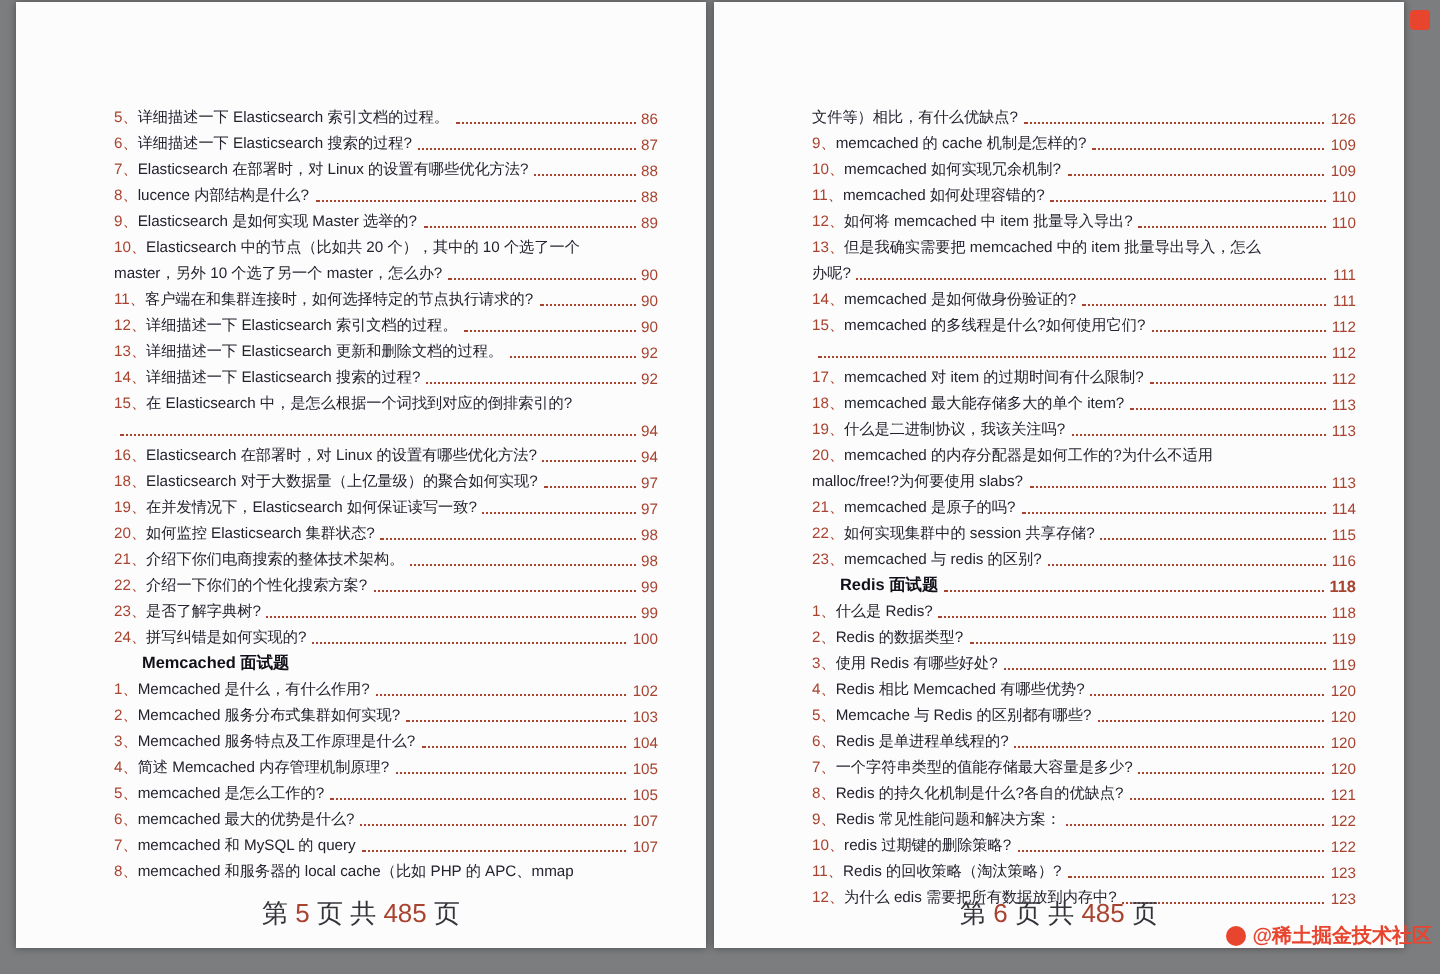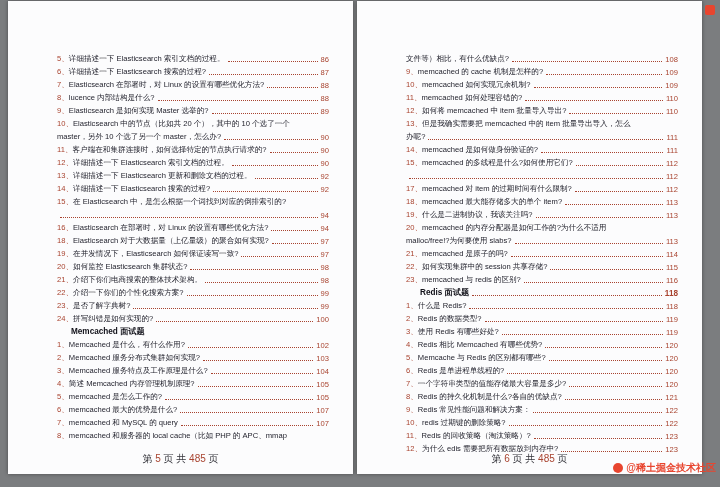--- a/index.html
+++ b/index.html
@@ -33,21 +33,21 @@
   .toc-line.section{font-weight:bold;color:#101018;font-size:8.2px;margin-left:41px;}
   .num{color:var(--accent);}
   .toc-page{color:var(--accent);}
   .leader{
     flex:1;min-width:6px;
     border-bottom:1px dotted var(--accent);
     margin:0 3px 2px 3px;
   }
   .footer{
     position:absolute;bottom:8px;left:0;width:100%;
-    text-align:center;font-size:10px;color:#33333a;
+    text-align:center;font-size:13px;color:#33333a;
   }
   .corner-logo{
     position:absolute;top:5px;right:5px;width:10px;height:10px;
     background:var(--watermark);border-radius:2px;
   }
   .watermark{
     position:absolute;right:4px;bottom:12px;
     display:flex;align-items:center;gap:3px;
     color:var(--watermark);font-size:10px;font-weight:bold;
   }
@@ -207,21 +207,21 @@
         </div>
       </div>
     <div class="footer" id="footer-left">第 <span class="num">5</span> 页 共 <span class="num">485</span> 页</div>
   </div>
 
   <div class="page page-right">
     <div class="toc" id="toc-right">
         <div class="toc-line cont">
           <span class="toc-text">文件等）相比，有什么优缺点?</span>
           <span class="leader"></span>
-          <span class="toc-page">108</span>
+          <span class="toc-page">126</span>
         </div>
         <div class="toc-line item">
           <span class="toc-text"><span class="num">9、</span>memcached 的 cache 机制是怎样的?</span>
           <span class="leader"></span>
           <span class="toc-page">109</span>
         </div>
         <div class="toc-line item">
           <span class="toc-text"><span class="num">10、</span>memcached 如何实现冗余机制?</span>
           <span class="leader"></span>
           <span class="toc-page">109</span>

